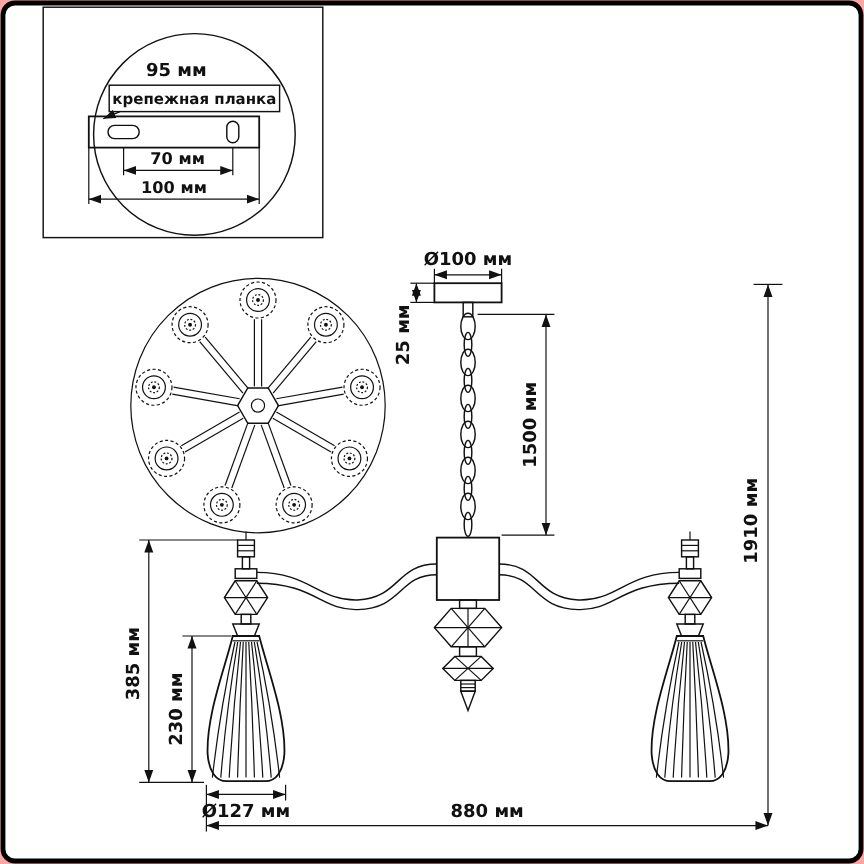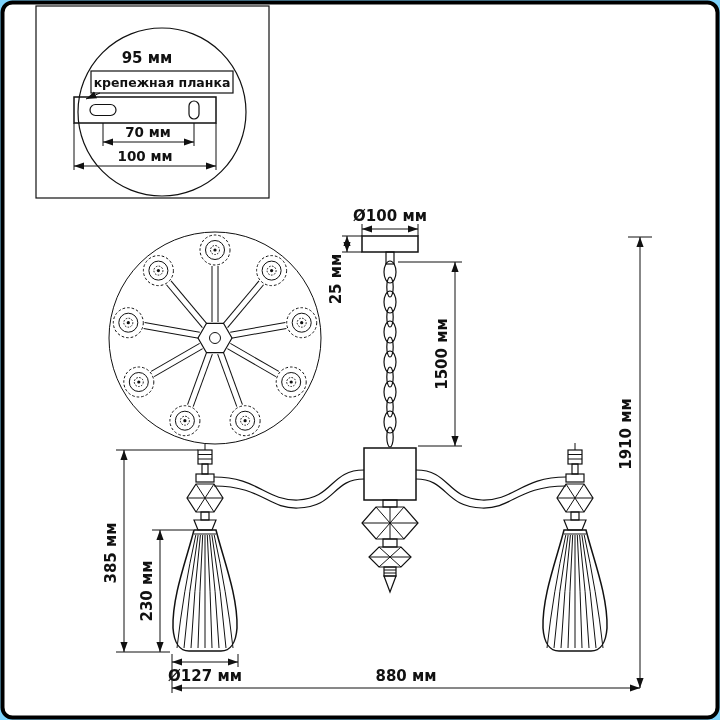--- a/index.html
+++ b/index.html
@@ -1,16 +1,16 @@
 <!DOCTYPE html>
 <html><head>
 <meta charset="utf-8">
 <style>
   html,body{margin:0;padding:0;background:#ffffff;}
-  .frame{width:720px;height:720px;position:relative;background:#7dd3fc;}
+  .frame{width:720px;height:720px;position:relative;background:#fca5a5;}
   svg{display:block;}
   text{font-family:"DejaVu Sans","Liberation Sans",sans-serif;fill:#111;}
   text.dim{font-size:15px;font-weight:bold;text-anchor:middle;}
   text.dim-sm{font-size:13.5px;font-weight:bold;text-anchor:middle;}
   text.lbl{font-size:12.5px;font-weight:bold;text-anchor:middle;}
   .s{stroke:#111;stroke-width:1.5;fill:none;}
   .s1{stroke:#111;stroke-width:1.2;fill:none;}
   .thin{stroke:#111;stroke-width:1;fill:none;}
   .dl{stroke:#111;stroke-width:1;fill:none;}
 </style>

